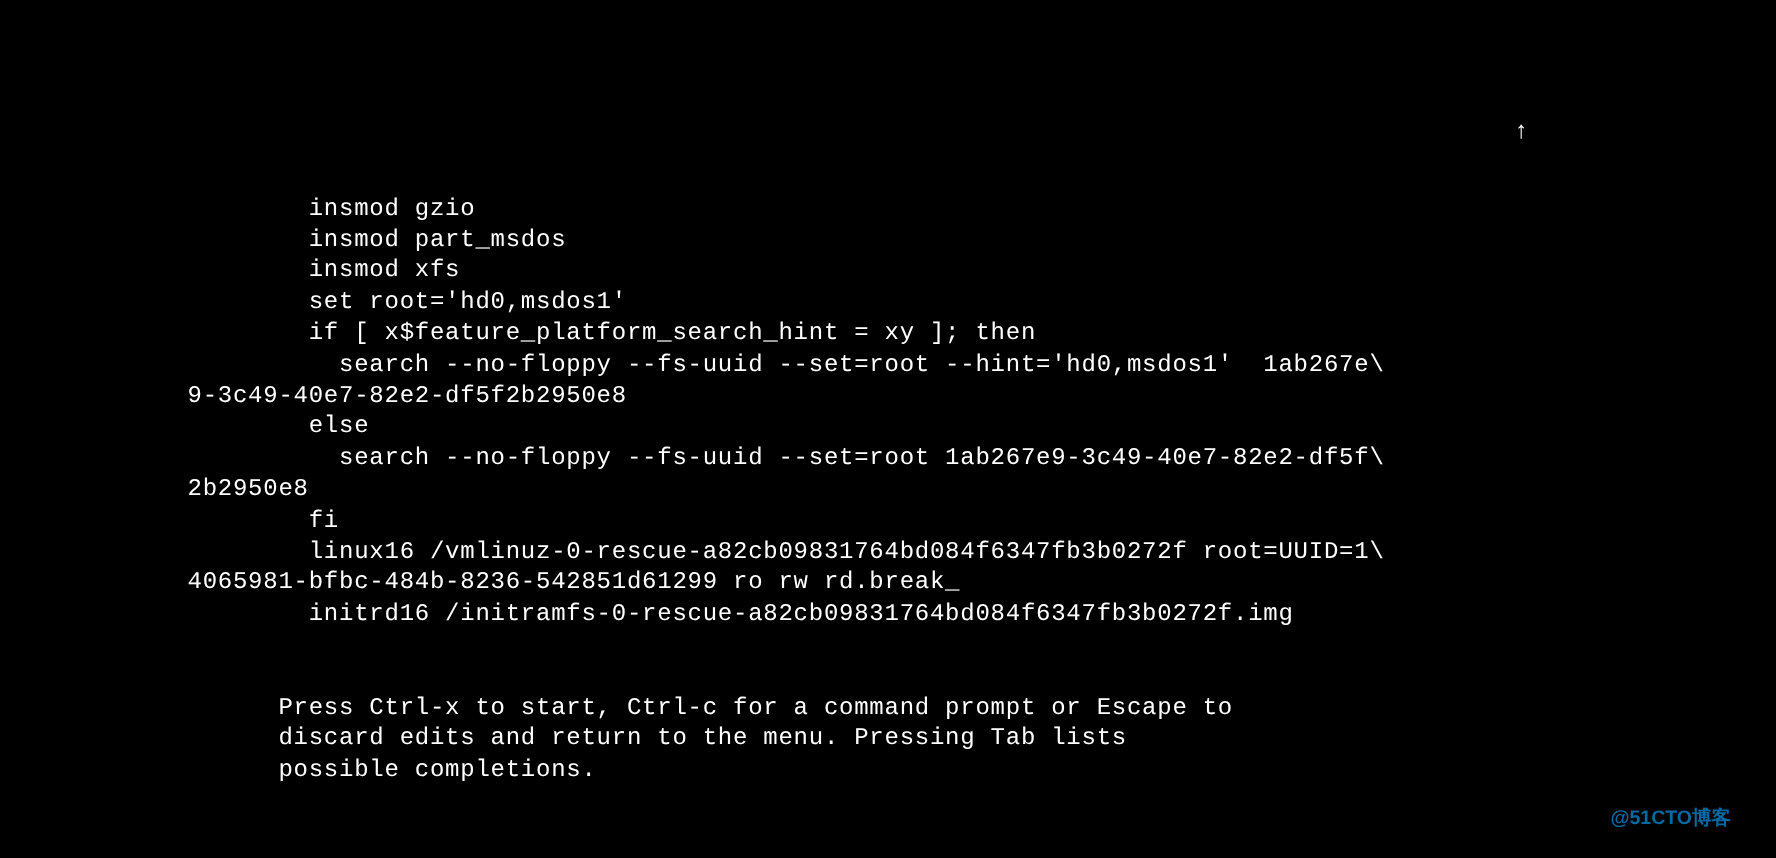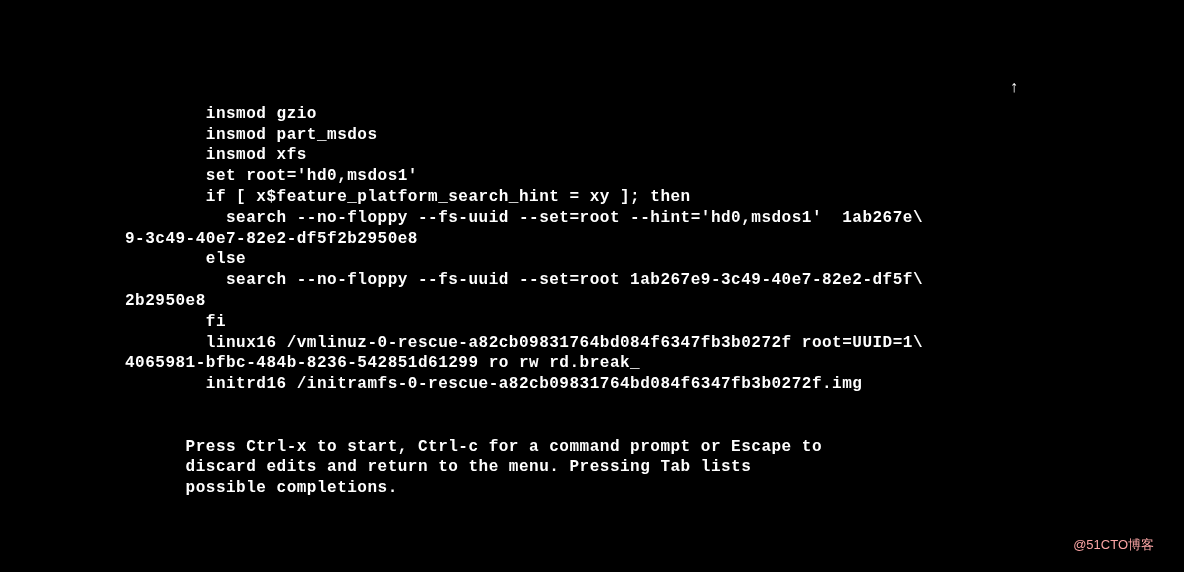--- a/index.html
+++ b/index.html
@@ -12,42 +12,42 @@
       width: 1184px;
       height: 572px;
       font-family: 'Courier New', Courier, monospace;
       color: #ffffff;
       font-size: 16px;
       line-height: 1.3;
       position: relative;
       overflow: hidden;
     }
     .terminal-content {
-      padding-top: 83px;
+      padding-top: 108px;
       padding-left: 125px;
       white-space: pre;
-      font-weight: bold;
+      font-weight: normal;
       letter-spacing: 0.5px;
     }
     .scroll-indicator {
       position: absolute;
       top: 78px;
       right: 165px;
       color: #ffffff;
       font-weight: bold;
       font-size: 16px;
     }
     .watermark {
       position: absolute;
       bottom: 18px;
       right: 30px;
-      color: #fca5a5;
+      color: #0369a1;
       font-size: 13px;
       font-family: Arial, sans-serif;
-      font-weight: normal;
+      font-weight: bold;
     }
   </style>
 </head>
 <body>
 
 <div class="terminal-content">
 <span>        insmod gzio</span>
 <span>        insmod part_msdos</span>
 <span>        insmod xfs</span>
 <span>        set root='hd0,msdos1'</span>

